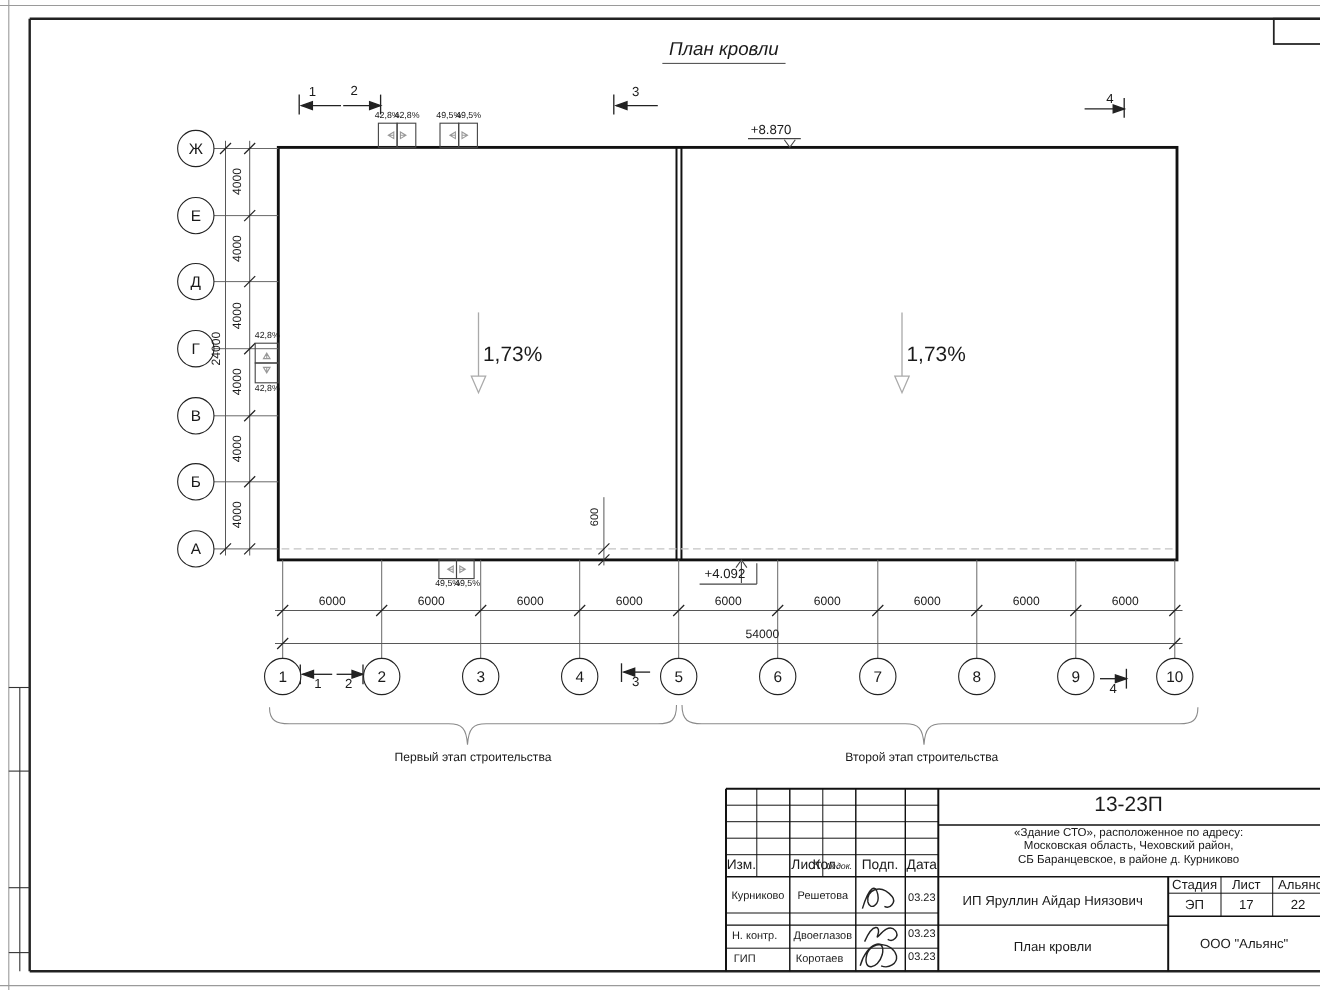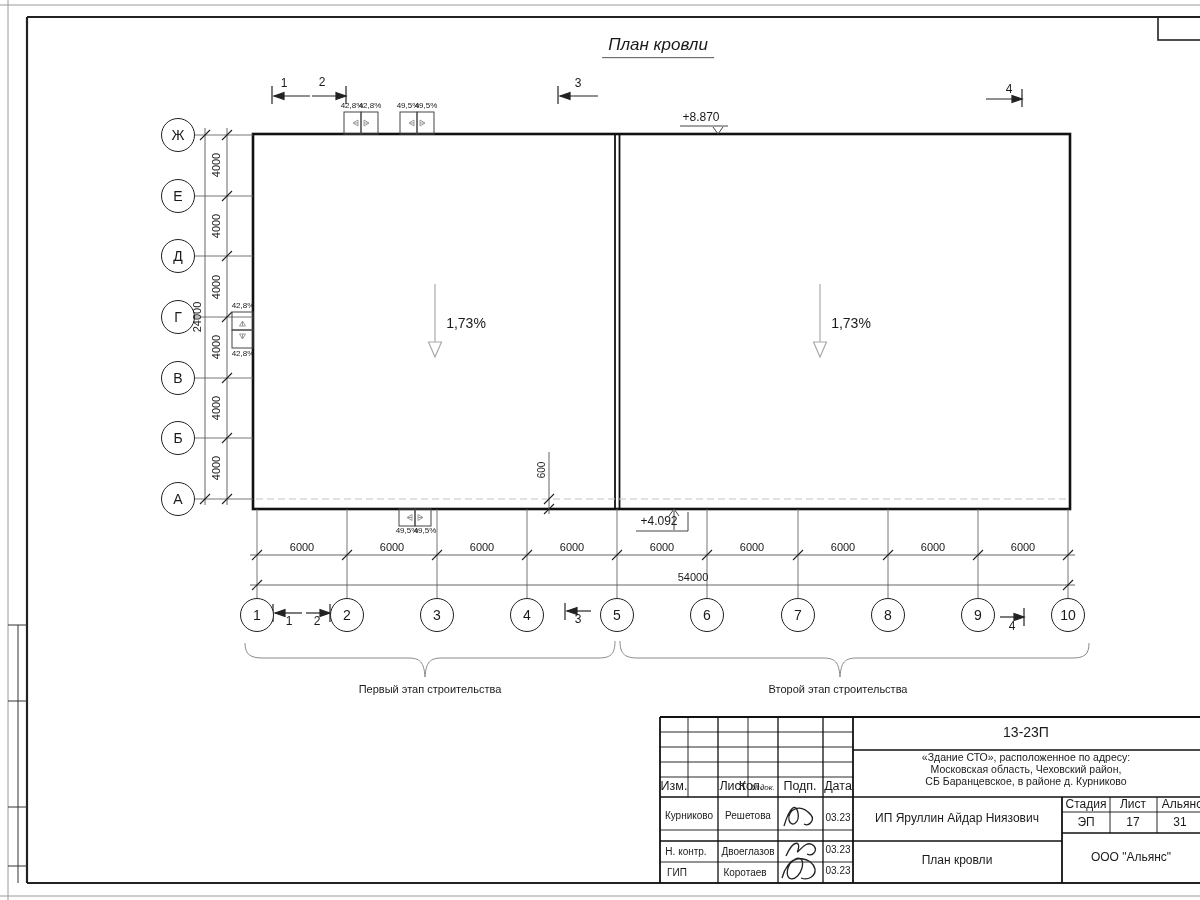--- a/index.html
+++ b/index.html
@@ -3,21 +3,21 @@
 <meta charset="utf-8">
 <style>
   html,body{margin:0;padding:0;background:#fff;}
   #sheet{position:relative;width:1200px;height:900px;background:#fff;overflow:hidden;
          font-family:"Liberation Sans",sans-serif;color:#1a1a1a;}
   svg.lines{position:absolute;left:0;top:0;}
   .tx{position:absolute;transform:translate(-50%,-50%);font-size:11px;white-space:nowrap;
       line-height:1.1;text-align:center;}
   .rot{transform:translate(-50%,-50%) rotate(-90deg);}
   .f8{font-size:8px;}.f10{font-size:10px;}.f105{font-size:10.5px;}
-  .f12{font-size:12px;}.f125{font-size:12.5px;}.f13{font-size:14px;}
+  .f12{font-size:12px;}.f125{font-size:12.5px;}.f13{font-size:19px;}
   .title{font-size:17px;font-style:italic;border-bottom:1px solid #555;padding:0 6px 2px 6px;}
   .bubble{position:absolute;width:32px;height:32px;border:1.4px solid #222;border-radius:50%;
           background:#fff;display:flex;align-items:center;justify-content:center;
           font-size:14px;transform:translate(-50%,-50%);}
 </style>
 </head>
 <body>
 
 <div id="sheet">
 
@@ -303,16 +303,16 @@
 <div class="tx f105" style="left:1026px;top:782px;">СБ Баранцевское, в районе д. Курниково</div>
 
 <div class="tx f12" style="left:957px;top:819px;">ИП Яруллин Айдар Ниязович</div>
 <div class="tx f12" style="left:957px;top:861px;">План кровли</div>
 
 <div class="tx f12" style="left:1086px;top:805px;">Стадия</div>
 <div class="tx f12" style="left:1133px;top:805px;">Лист</div>
 <div class="tx f12" style="left:1182px;top:805px;">Альянс</div>
 <div class="tx f12" style="left:1086px;top:823px;">ЭП</div>
 <div class="tx f12" style="left:1133px;top:823px;">17</div>
-<div class="tx f12" style="left:1180px;top:823px;">31</div>
+<div class="tx f12" style="left:1180px;top:823px;">22</div>
 <div class="tx f12" style="left:1131px;top:858px;">ООО "Альянс"</div>
 
 </div>
 
 </body></html>

